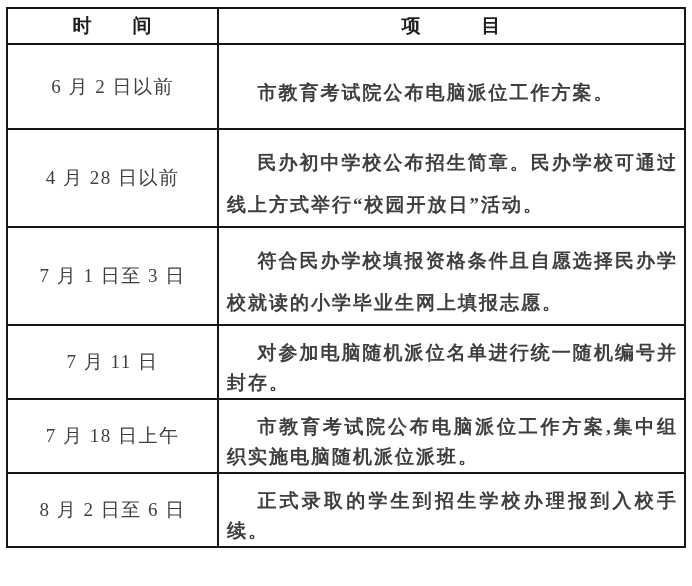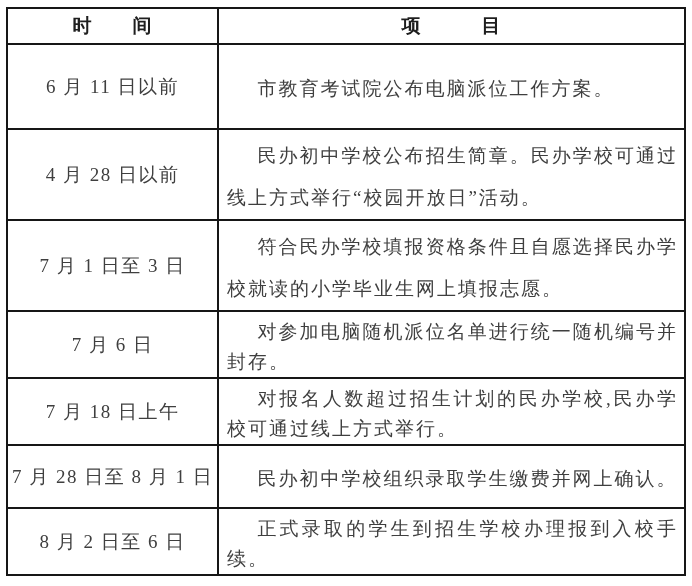--- a/index.html
+++ b/index.html
@@ -50,21 +50,22 @@
   td.time {
     font-size: 19px;
     color: var(--text-color);
     text-align: center;
     letter-spacing: 1.5px;
     white-space: nowrap;
   }
   td.item {
     font-size: 19px;
     color: var(--text-color);
-    padding: 5px 6px 0 8px;
+    padding: 12px 6px 0 8px;
+    font-weight: bold;
   }
   td.item p {
     margin: 0;
     text-align: justify;
     text-justify: inter-ideograph;
     text-indent: 1.6em;
     letter-spacing: 2px;
     word-break: normal;
     line-break: strict;
   }
@@ -91,21 +92,21 @@
       <col class="col-item">
     </colgroup>
     <thead>
       <tr>
         <th>时　　间</th>
         <th>项　　　目</th>
       </tr>
     </thead>
     <tbody>
   <tr>
-    <td class="time">6 月 11 日以前</td>
+    <td class="time">6 月 2 日以前</td>
     <td class="item">
       <p>市教育考试院公布电脑派位工作方案。</p>
     </td>
   </tr>
 
   <tr>
     <td class="time">4 月 28 日以前</td>
     <td class="item">
       <p>民办初中学校公布招生简章。民办学校可通过线上方式举行“校园开放日”活动。</p>
     </td>
@@ -113,39 +114,33 @@
 
   <tr>
     <td class="time">7 月 1 日至 3 日</td>
     <td class="item">
       <p>符合民办学校填报资格条件且自愿选择民办学校就读的小学毕业生网上填报志愿。</p>
     </td>
   </tr>
 
 
   <tr>
-    <td class="time">7 月 6 日</td>
+    <td class="time">7 月 11 日</td>
     <td class="item">
       <p>对参加电脑随机派位名单进行统一随机编号并封存。</p>
     </td>
   </tr>
 
   <tr>
     <td class="time">7 月 18 日上午</td>
     <td class="item">
-      <p>对报名人数超过招生计划的民办学校,民办学校可通过线上方式举行。</p>
+      <p>市教育考试院公布电脑派位工作方案,集中组织实施电脑随机派位派班。</p>
     </td>
   </tr>
 
-  <tr>
-    <td class="time">7 月 28 日至 8 月 1 日</td>
-    <td class="item">
-      <p>民办初中学校组织录取学生缴费并网上确认。</p>
-    </td>
-  </tr>
 
   <tr>
     <td class="time">8 月 2 日至 6 日</td>
     <td class="item">
       <p>正式录取的学生到招生学校办理报到入校手续。</p>
     </td>
   </tr>
 </tbody>
   </table>
 </div>

